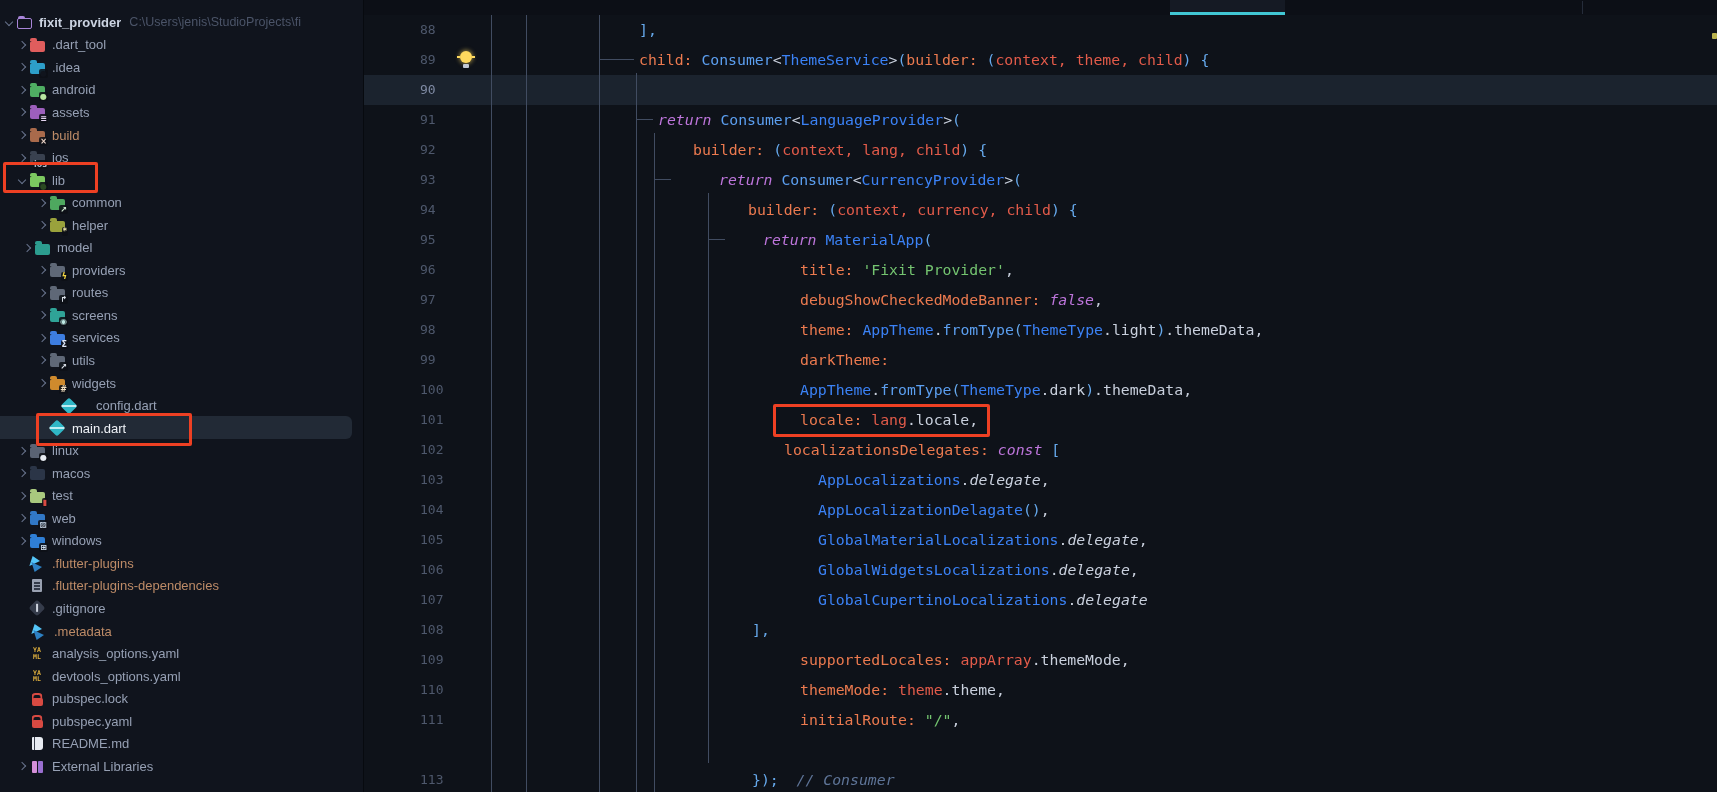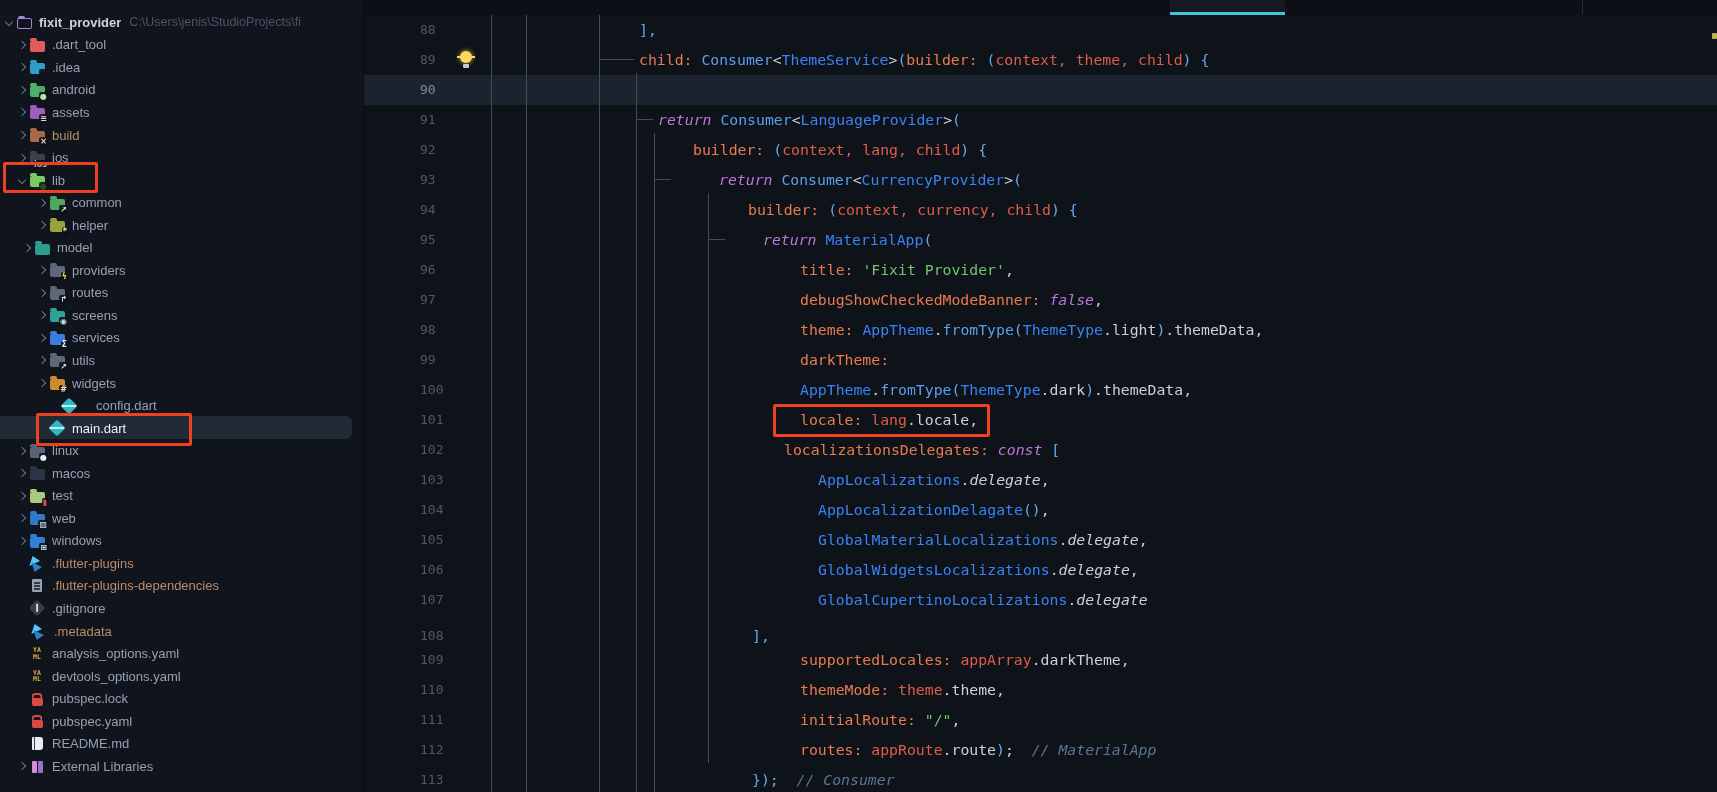--- a/index.html
+++ b/index.html
@@ -442,25 +442,24 @@
         <div class="crow" style="top: 315px;"><span class="lnum">98</span><span class="ctext" style="left: 436px;"><span class="seg a">theme:</span><span class="seg w"> </span><span class="seg cy">AppTheme</span><span class="seg w">.</span><span class="seg cb">fromType</span><span class="seg p">(</span><span class="seg cy">ThemeType</span><span class="seg w">.light</span><span class="seg p">)</span><span class="seg w">.themeData</span><span class="seg w">,</span></span></div>
         <div class="crow" style="top: 345px;"><span class="lnum">99</span><span class="ctext" style="left: 436px;"><span class="seg a">darkTheme:</span></span></div>
         <div class="crow" style="top: 375px;"><span class="lnum">100</span><span class="ctext" style="left: 436px;"><span class="seg cy">AppTheme</span><span class="seg w">.</span><span class="seg cb">fromType</span><span class="seg p">(</span><span class="seg cy">ThemeType</span><span class="seg w">.dark</span><span class="seg p">)</span><span class="seg w">.themeData</span><span class="seg w">,</span></span></div>
         <div class="crow" style="top: 405px;"><span class="lnum">101</span><span class="ctext" style="left: 436px;"><span class="seg a">locale:</span><span class="seg w"> </span><span class="seg pr">lang</span><span class="seg w">.locale</span><span class="seg w">,</span></span></div>
         <div class="crow" style="top: 435px;"><span class="lnum">102</span><span class="ctext" style="left: 420px;"><span class="seg a">localizationsDelegates:</span><span class="seg w"> </span><span class="seg k">const</span><span class="seg w"> </span><span class="seg p">[</span></span></div>
         <div class="crow" style="top: 465px;"><span class="lnum">103</span><span class="ctext" style="left: 454px;"><span class="seg cy">AppLocalizations</span><span class="seg w">.</span><span class="seg wi">delegate</span><span class="seg w">,</span></span></div>
         <div class="crow" style="top: 495px;"><span class="lnum">104</span><span class="ctext" style="left: 454px;"><span class="seg cy">AppLocalizationDelagate</span><span class="seg p">(</span><span class="seg p">)</span><span class="seg w">,</span></span></div>
         <div class="crow" style="top: 525px;"><span class="lnum">105</span><span class="ctext" style="left: 454px;"><span class="seg cy">GlobalMaterialLocalizations</span><span class="seg w">.</span><span class="seg wi">delegate</span><span class="seg w">,</span></span></div>
         <div class="crow" style="top: 555px;"><span class="lnum">106</span><span class="ctext" style="left: 454px;"><span class="seg cy">GlobalWidgetsLocalizations</span><span class="seg w">.</span><span class="seg wi">delegate</span><span class="seg w">,</span></span></div>
         <div class="crow" style="top: 585px;"><span class="lnum">107</span><span class="ctext" style="left: 454px;"><span class="seg cy">GlobalCupertinoLocalizations</span><span class="seg w">.</span><span class="seg wi">delegate</span></span></div>
-        <div class="crow" style="top: 615px; margin-top: 6px;"><span class="lnum">108</span><span class="ctext" style="left: 388px;"><span class="seg p">],</span></span></div>
-        <div class="crow" style="top: 645px;"><span class="lnum">109</span><span class="ctext" style="left: 436px;"><span class="seg a">supportedLocales:</span><span class="seg w"> </span><span class="seg pr">appArray</span><span class="seg w">.darkTheme</span><span class="seg w">,</span></span></div>
+        <div class="crow" style="top: 615px;"><span class="lnum">108</span><span class="ctext" style="left: 388px;"><span class="seg p">],</span></span></div>
+        <div class="crow" style="top: 645px;"><span class="lnum">109</span><span class="ctext" style="left: 436px;"><span class="seg a">supportedLocales:</span><span class="seg w"> </span><span class="seg pr">appArray</span><span class="seg w">.themeMode</span><span class="seg w">,</span></span></div>
         <div class="crow" style="top: 675px;"><span class="lnum">110</span><span class="ctext" style="left: 436px;"><span class="seg a">themeMode:</span><span class="seg w"> </span><span class="seg pr">theme</span><span class="seg w">.theme</span><span class="seg w">,</span></span></div>
         <div class="crow" style="top: 705px;"><span class="lnum">111</span><span class="ctext" style="left: 436px;"><span class="seg a">initialRoute:</span><span class="seg w"> </span><span class="seg s">"/"</span><span class="seg w">,</span></span></div>
-        <div class="crow" style="top: 735px;"><span class="lnum">112</span><span class="ctext" style="left: 436px;"><span class="seg a">routes:</span><span class="seg w"> </span><span class="seg pr">appRoute</span><span class="seg w">.route</span><span class="seg p">)</span><span class="seg w">;</span><span class="seg w">  </span><span class="seg c">// MaterialApp</span></span></div>
         <div class="crow" style="top: 765px;"><span class="lnum">113</span><span class="ctext" style="left: 388px;"><span class="seg p">});</span><span class="seg w">  </span><span class="seg c">// Consumer</span></span></div>
       </div>
 
     <div class="bulb">
       <span class="glass"></span>
       <span class="base"></span>
     </div>
 
     <div id="tabstrip">
       <div id="activetab"></div>

